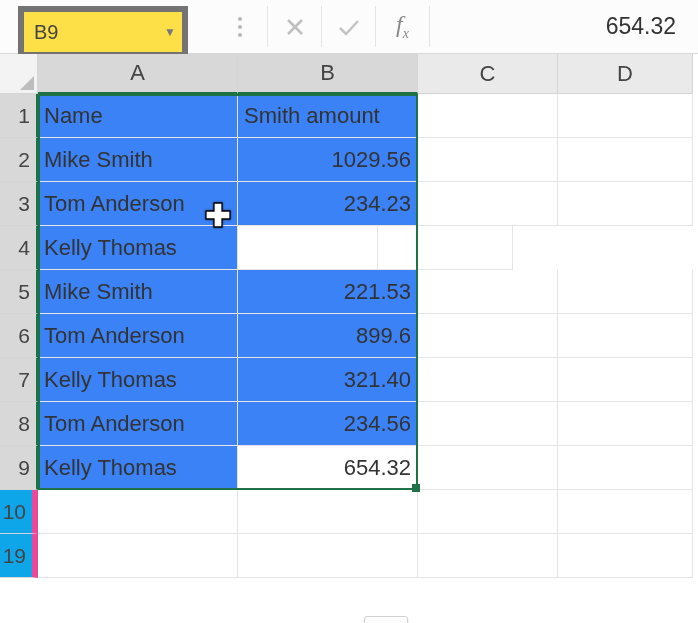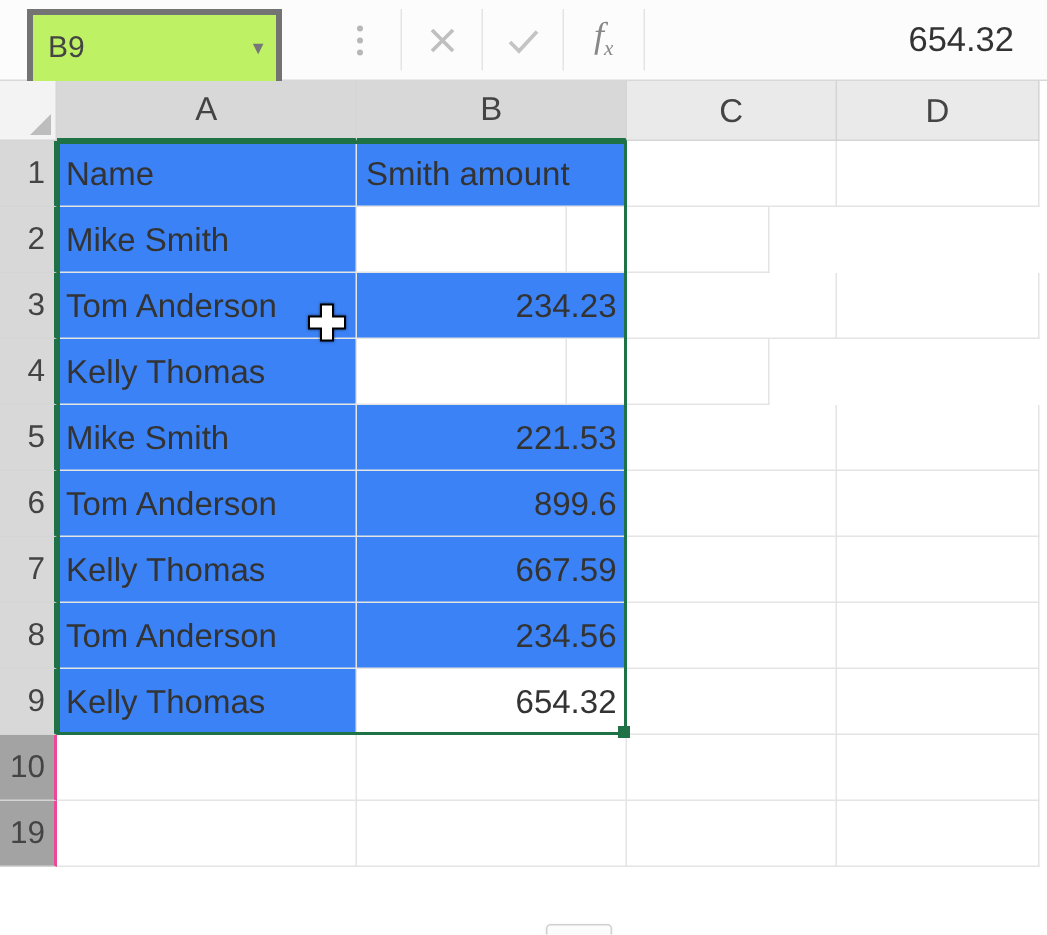--- a/index.html
+++ b/index.html
@@ -15,22 +15,22 @@
     display: flex;
     align-items: stretch;
     height: 54px;
     background: #fcfcfc;
     border-bottom: 1px solid #d8d8d8;
     padding: 6px 0 6px 18px;
   }
   .name-box {
     width: 170px;
     height: 52px;
-    border: 4px solid #737373;
-    background: #bef264;
+    border: 6px solid #737373;
+    background: #fde047;
     display: flex;
     align-items: center;
     justify-content: space-between;
     padding: 0 6px 0 10px;
     font-size: 20px;
     color: #444;
   }
   .name-box .dd {
     color: #777;
     font-size: 12px;
@@ -103,22 +103,22 @@
     color: #444;
   }
   .col-h.sel { background: #d8d8d8; border-bottom: 2px solid #1f7246; }
   .row-headers {
     position: absolute;
     left: 0; top: 40px;
     width: 38px;
   }
   .row-h {
     height: 44px;
-    background: #a3a3a3;
-    border-right: 2px solid #ec4899;
+    background: #0ea5e9;
+    border-right: 6px solid #ec4899;
     border-bottom: 1px solid #d5d5d5;
     display: flex;
     align-items: center;
     justify-content: flex-end;
     padding-right: 6px;
     font-size: 21px;
     color: #444;
   }
   .row-h.sel { background: #d8d8d8; border-right: 2px solid #1f7246; }
 
@@ -239,20 +239,21 @@
     </div>
   <div class="grid" id="grid">
       <div class="row">
         <div class="cell sel" style="width: 200px;">Name</div>
         <div class="cell sel" style="width: 180px;">Smith amount</div>
         <div class="cell" style="width: 140px;"></div>
         <div class="cell" style="width: 135px;"></div>
       </div>
       <div class="row">
         <div class="cell sel" style="width: 200px;">Mike Smith</div>
+        <div class="cell sel num" style="width: 180px;">1029.56</div>
         <div class="cell" style="width: 140px;"></div>
         <div class="cell" style="width: 135px;"></div>
       </div>
       <div class="row">
         <div class="cell sel" style="width: 200px;">Tom Anderson</div>
         <div class="cell sel num" style="width: 180px;">234.23</div>
         <div class="cell" style="width: 140px;"></div>
         <div class="cell" style="width: 135px;"></div>
       </div>
       <div class="row">
@@ -267,21 +268,21 @@
         <div class="cell" style="width: 135px;"></div>
       </div>
       <div class="row">
         <div class="cell sel" style="width: 200px;">Tom Anderson</div>
         <div class="cell sel num" style="width: 180px;">899.6</div>
         <div class="cell" style="width: 140px;"></div>
         <div class="cell" style="width: 135px;"></div>
       </div>
       <div class="row">
         <div class="cell sel" style="width: 200px;">Kelly Thomas</div>
-        <div class="cell sel num" style="width: 180px;">667.59</div>
+        <div class="cell sel num" style="width: 180px;">321.40</div>
         <div class="cell" style="width: 140px;"></div>
         <div class="cell" style="width: 135px;"></div>
       </div>
       <div class="row">
         <div class="cell sel" style="width: 200px;">Tom Anderson</div>
         <div class="cell sel num" style="width: 180px;">234.56</div>
         <div class="cell" style="width: 140px;"></div>
         <div class="cell" style="width: 135px;"></div>
       </div>
       <div class="row">

